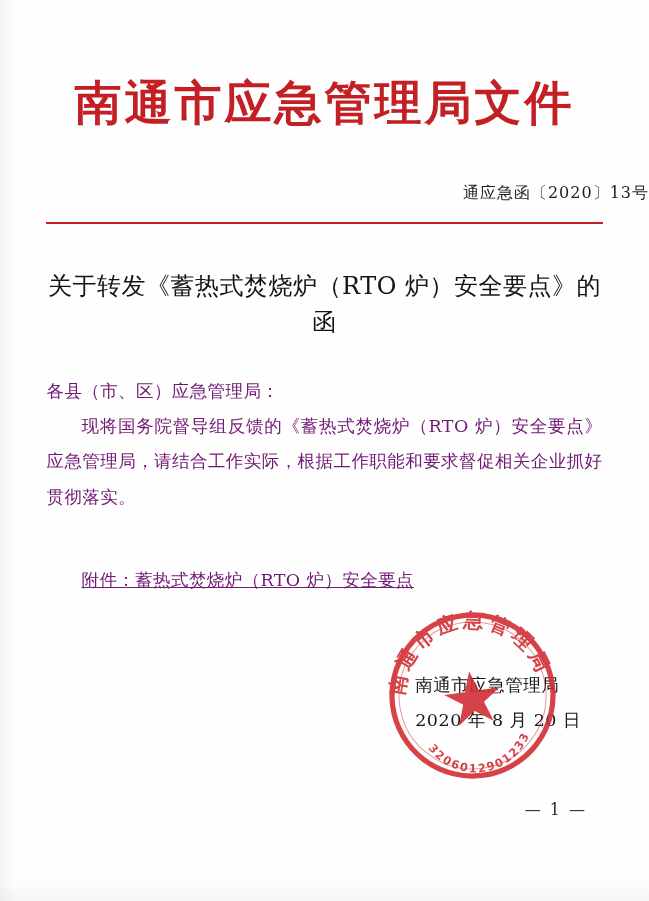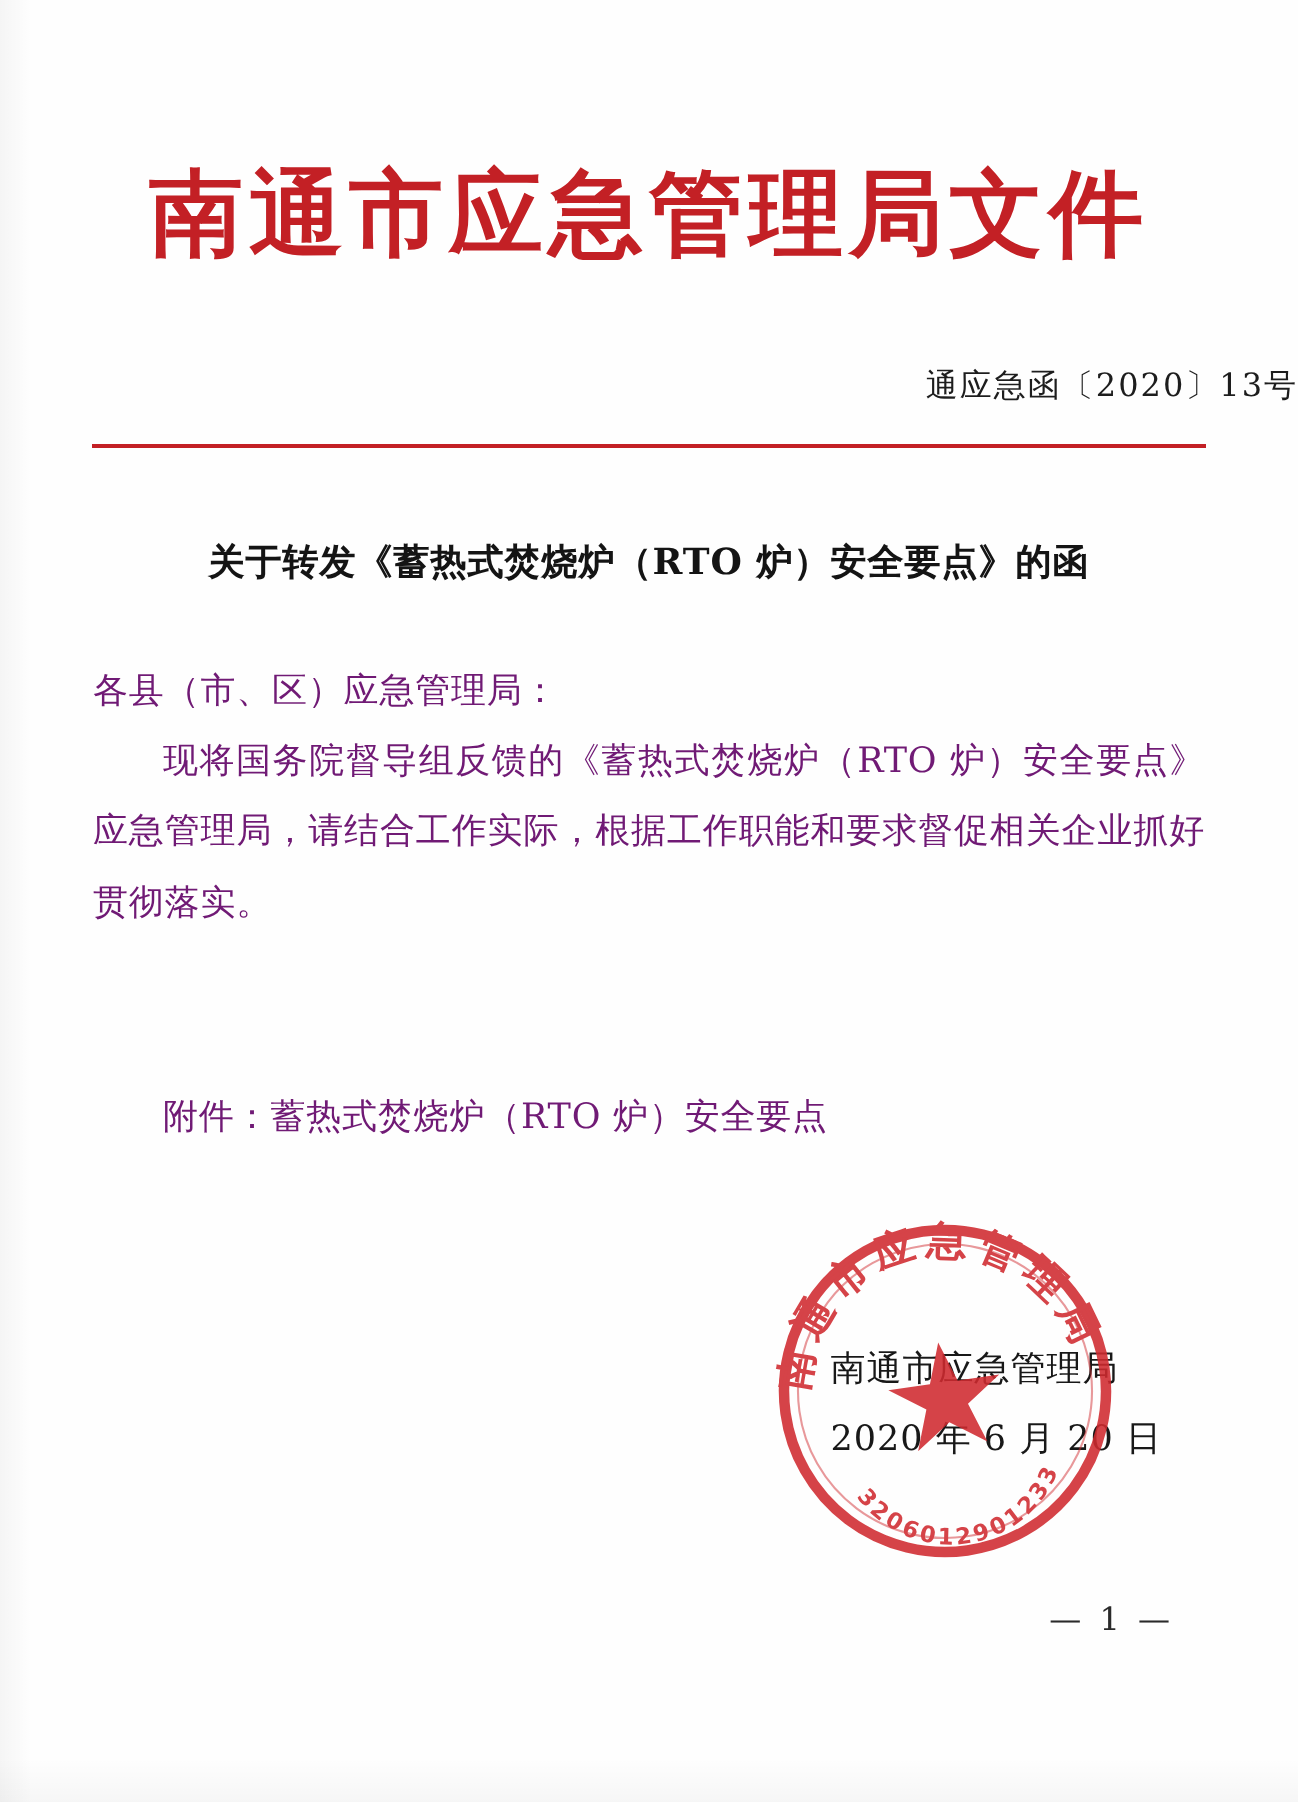--- a/index.html
+++ b/index.html
@@ -21,21 +21,21 @@
     background: #fefefe;
     box-sizing: border-box;
   }
 
   
   .masthead {
     padding-top: 78px;
     text-align: center;
   }
   .masthead-title {
-    font-family: Liberation Sans, sans-serif;
+    font-family: Liberation Mono, monospace;
     font-weight: 700;
     font-size: 47px;
     letter-spacing: 3px;
     color: #c32025;
     line-height: 1.25;
     white-space: nowrap;
   }
 
   .doc-number {
     margin-top: 46px;
@@ -50,22 +50,22 @@
     width: 557px;
     height: 2px;
     background: #c32025;
   }
 
   
   .doc-title {
     margin: 44px auto 0 auto;
     width: 560px;
     text-align: center;
-    font-weight: 700;
-    font-size: 18px;
+    font-weight: 400;
+    font-size: 24px;
     letter-spacing: 0.5px;
     line-height: 1.5;
     color: #141414;
   }
 
   
   .body-area {
     margin: 34px auto 0 auto;
     width: 556px;
     font-size: 17.5px;
@@ -74,22 +74,23 @@
     letter-spacing: 0.4px;
   }
   .salutation {
     text-align: left;
   }
   .para {
     text-indent: 2em;
     text-align: justify;
   }
   .attachment {
-    margin-top: 72px;
+    margin-top: 48px;
     text-indent: 2em;
+    text-decoration: underline;
   }
 
   
   .sign-block {
     position: absolute;
     right: 68px;
     top: 668px;
     text-align: left;
     font-size: 17.5px;
     line-height: 2.0;
@@ -152,21 +153,21 @@
   <div class="doc-title">关于转发《蓄热式焚烧炉（RTO 炉）安全要点》的函</div>
 
   <div class="body-area">
     <div class="salutation">各县（市、区）应急管理局：</div>
     <div class="para">现将国务院督导组反馈的《蓄热式焚烧炉（RTO 炉）安全要点》应急管理局，请结合工作实际，根据工作职能和要求督促相关企业抓好贯彻落实。</div>
     <div class="attachment">附件：蓄热式焚烧炉（RTO 炉）安全要点</div>
   </div>
 
   <div class="sign-block">
     <div class="sign-line">南通市应急管理局</div>
-    <div class="sign-line">2020 年 6 月 20 日</div>
+    <div class="sign-line">2020 年 8 月 20 日</div>
   </div>
 
   <svg class="seal" viewBox="0 0 200 200">
     <g transform="rotate(-8 100 100)">
       <circle cx="100" cy="100" r="92" fill="none" stroke="#d02a2f" stroke-width="6"></circle>
       <circle cx="100" cy="100" r="84" fill="none" stroke="#d02a2f" stroke-width="1.2" opacity="0.55"></circle>
       <path id="sealTopArc" d="M 22 100 A 78 78 0 0 1 178 100" fill="none"></path>
       <text font-family="'DejaVu Serif','Liberation Serif',serif" font-size="23" font-weight="700" fill="#d02a2f" letter-spacing="5">
         <textPath href="#sealTopArc" startOffset="50%" text-anchor="middle">南通市应急管理局</textPath>
       </text>

